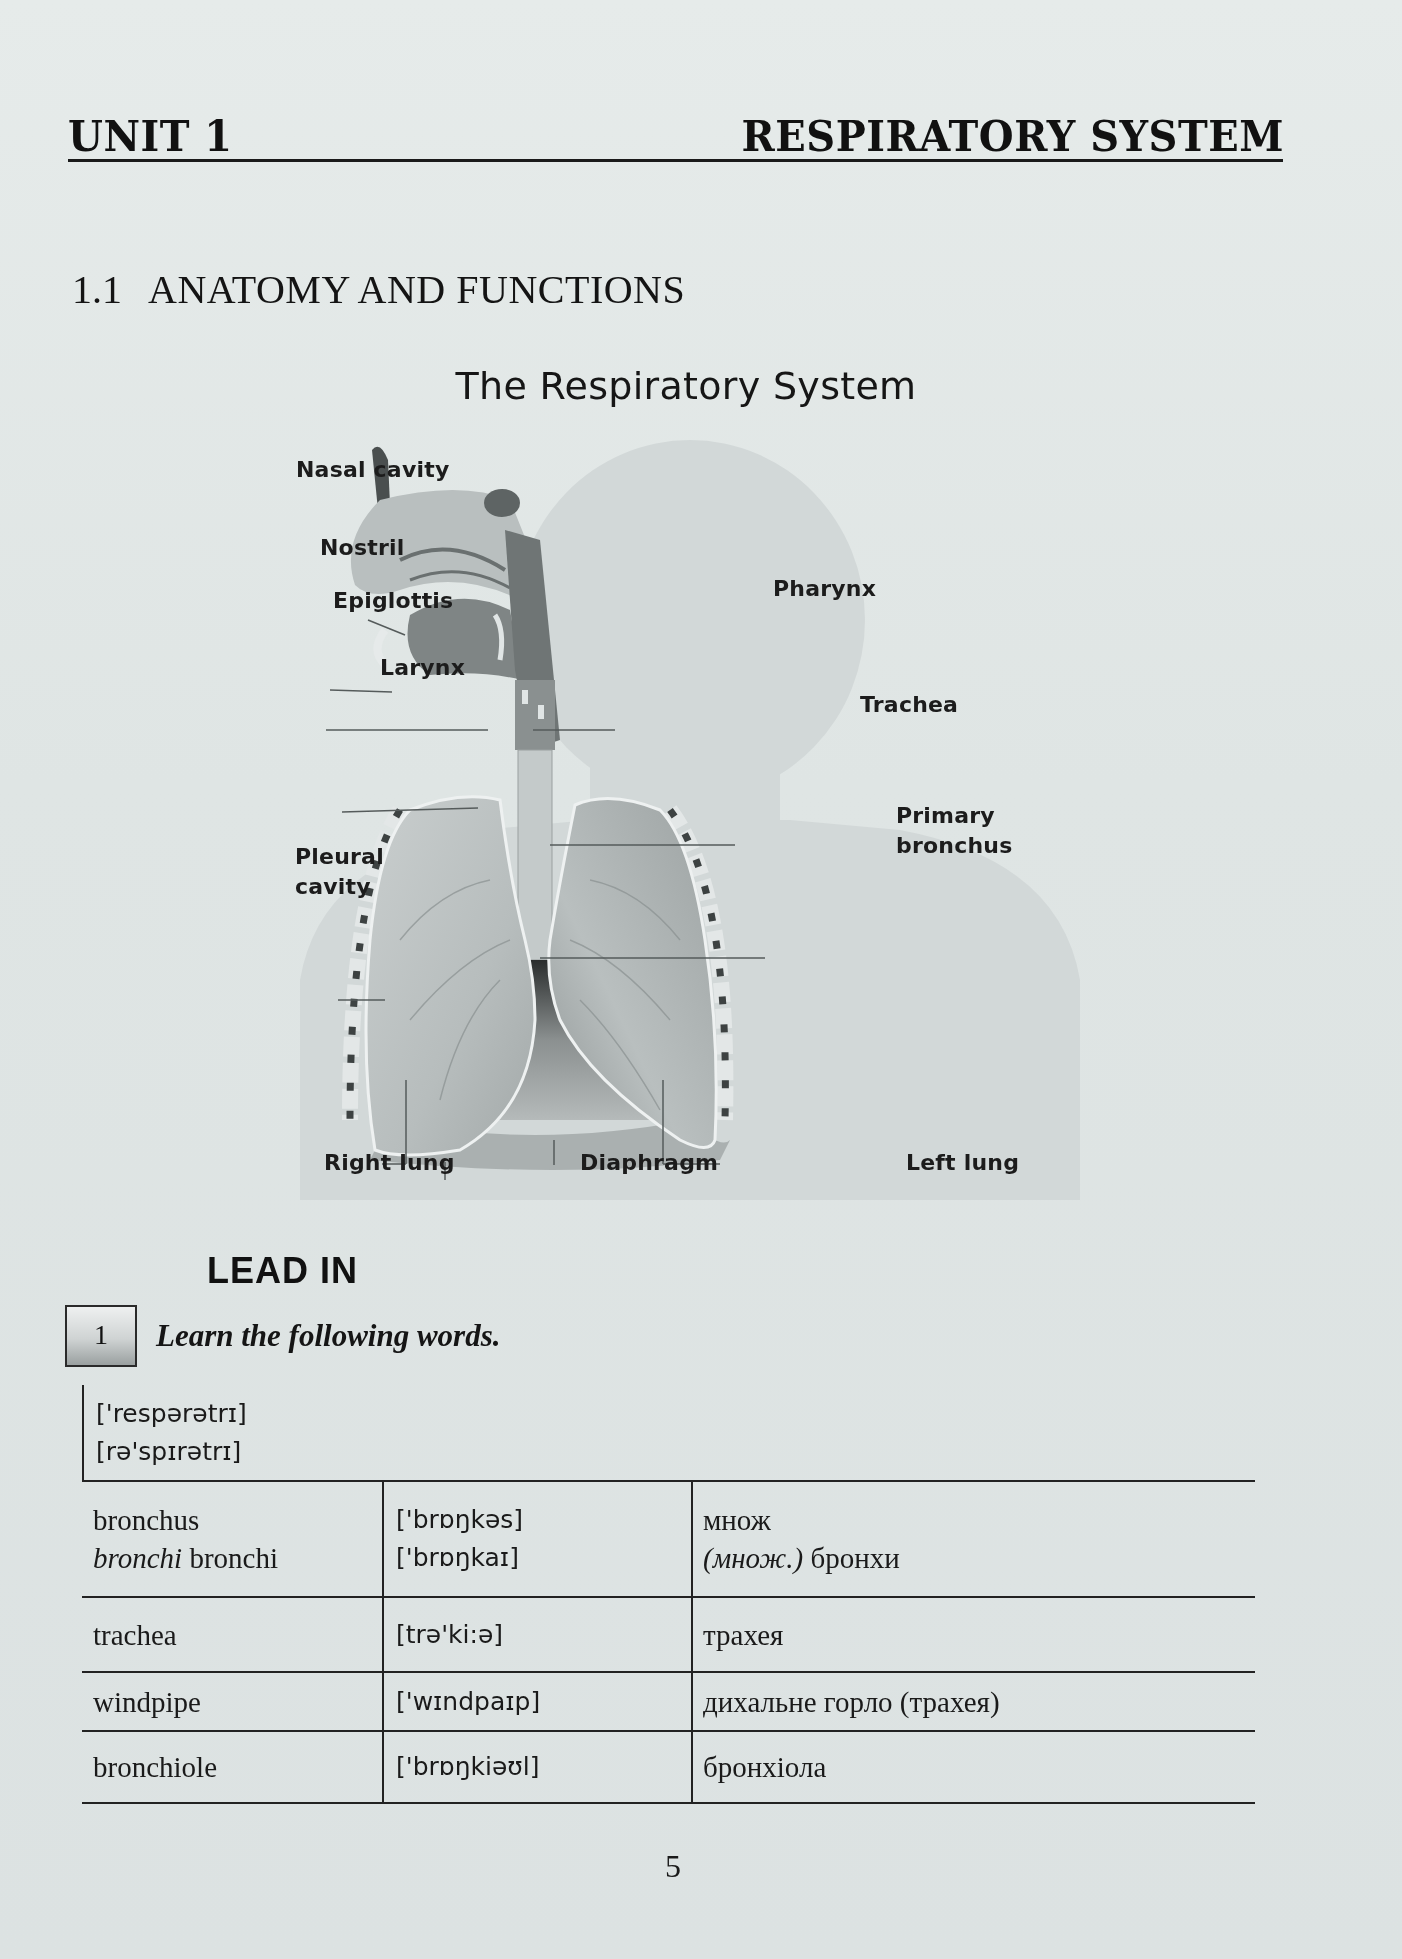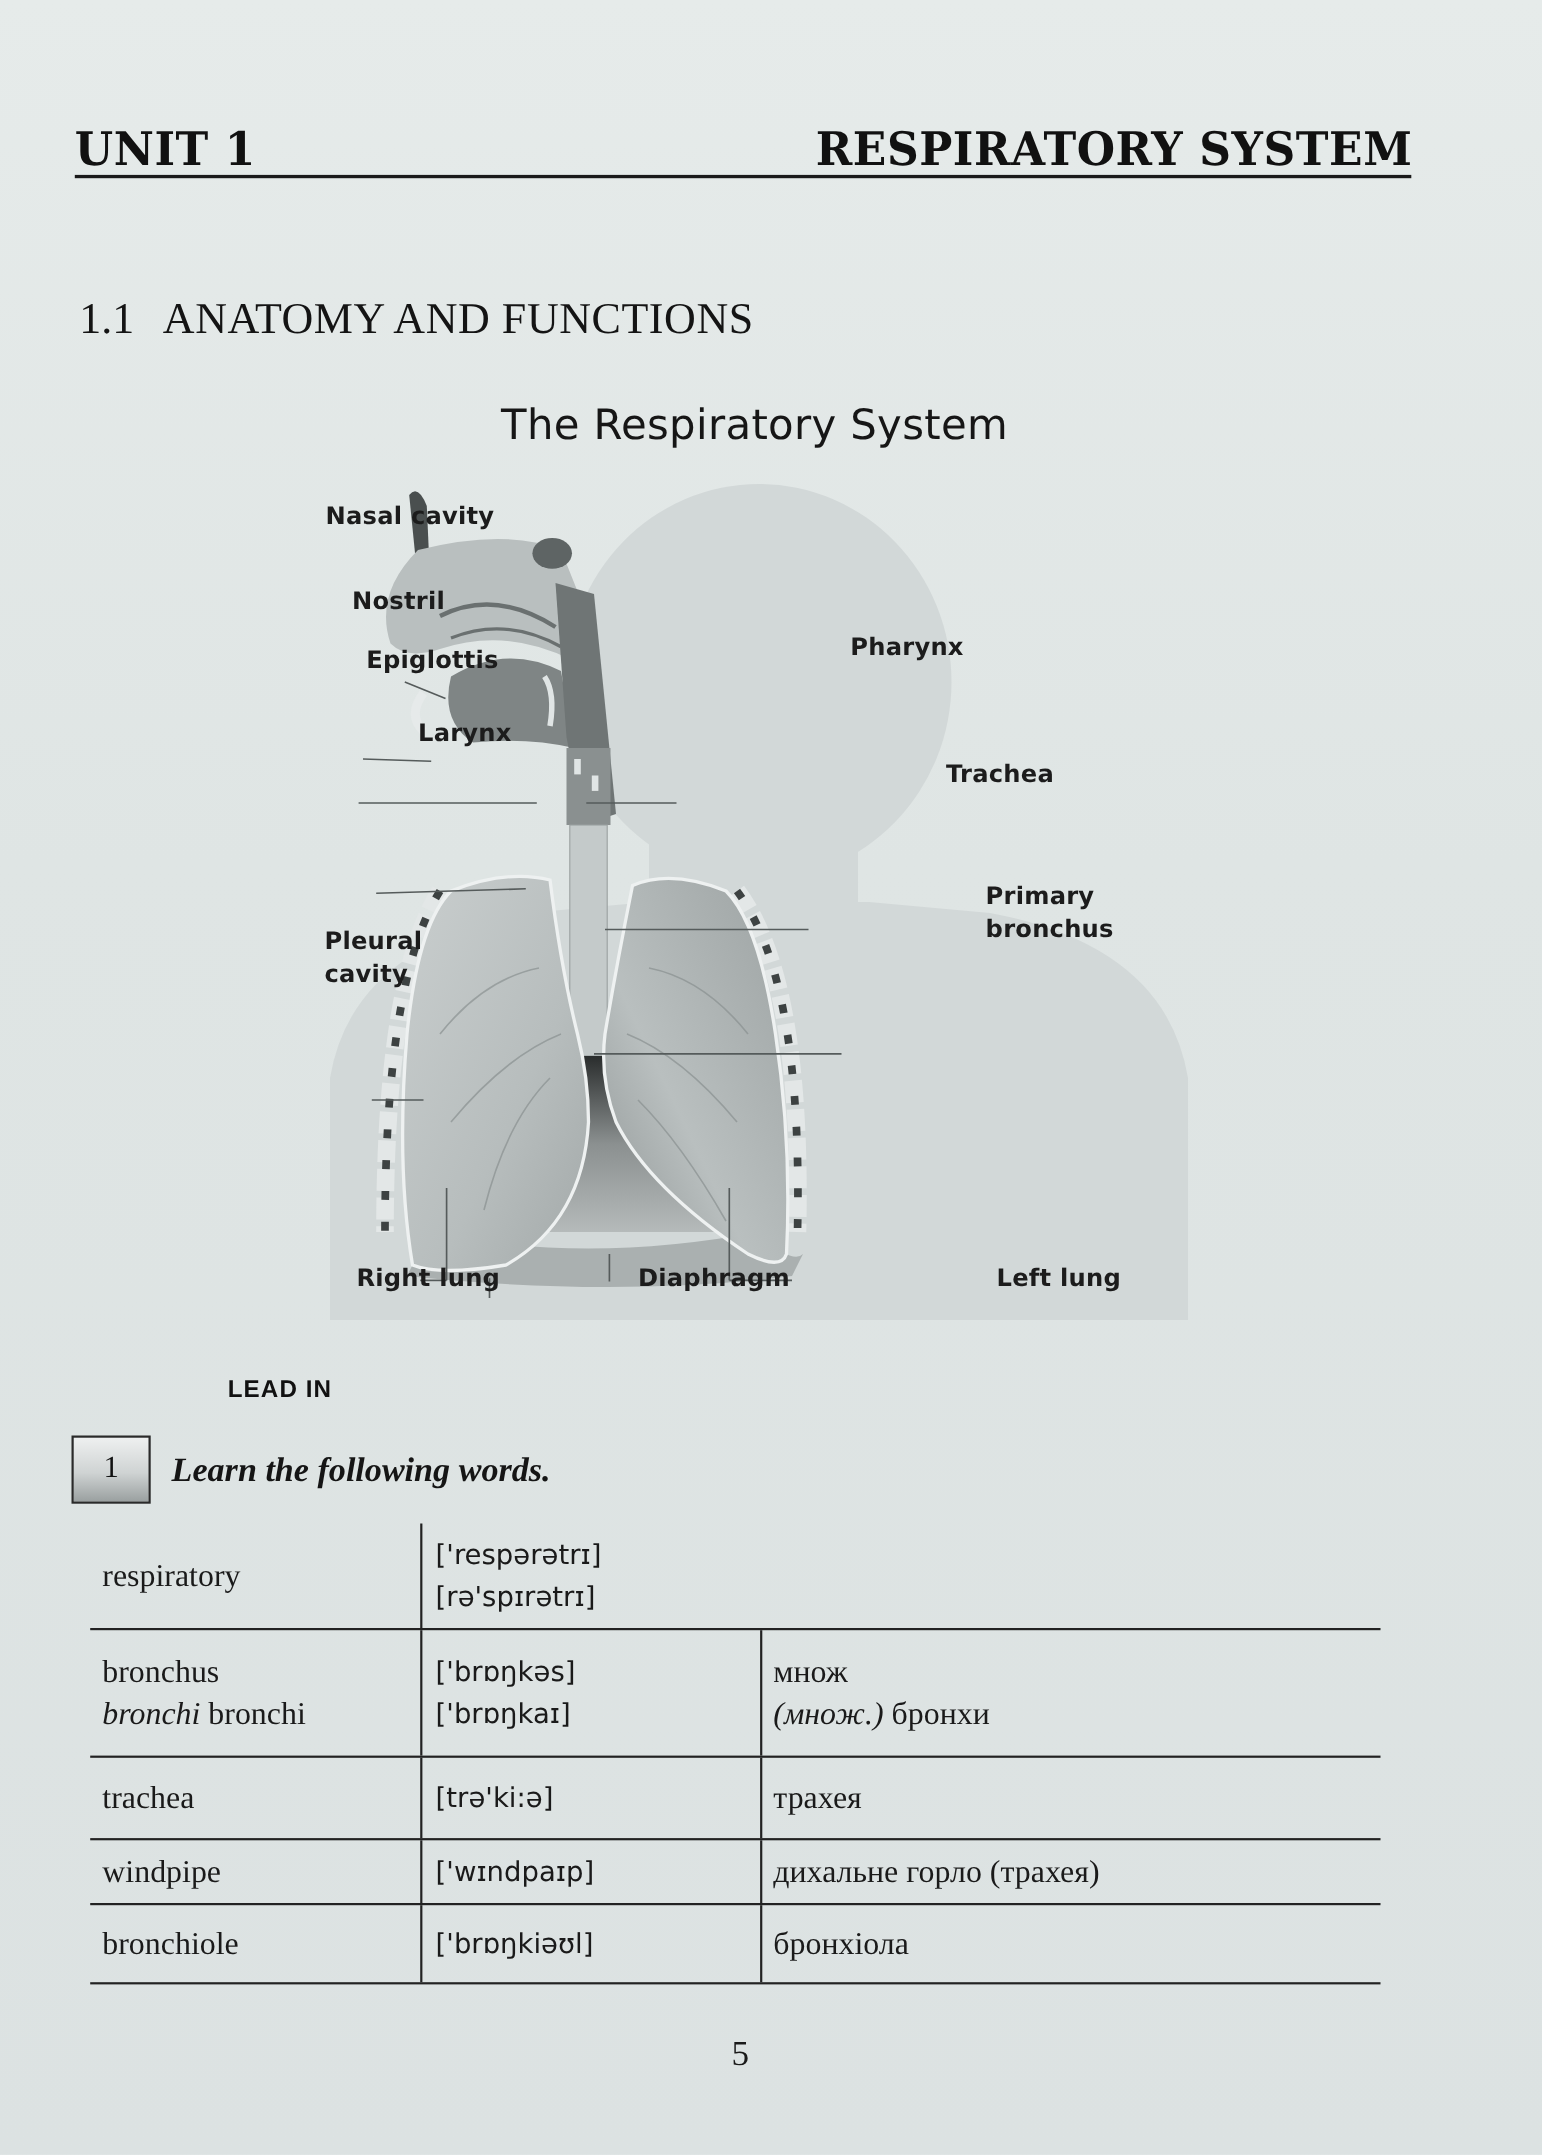--- a/index.html
+++ b/index.html
@@ -35,21 +35,21 @@
   .figure { position: absolute; left: 260px; top: 420px; width: 860px; height: 780px; }
   .figure svg { position: absolute; left: 0; top: 0; }
   .lbl {
     position: absolute; font-family: "DejaVu Sans", sans-serif; font-size: 22px;
     font-weight: bold; color: #1c1c1c; line-height: 30px; white-space: nowrap; letter-spacing: 0.2px;
   }
 
   
   .lead {
     position: absolute; left: 207px; top: 1250px; font-family: "Liberation Sans", sans-serif;
-    font-weight: bold; font-size: 22px; letter-spacing: 1px; color: #111;
+    font-weight: bold; font-size: 36px; letter-spacing: 1px; color: #111;
   }
   .ex-box {
     position: absolute; left: 65px; top: 1305px; width: 72px; height: 62px;
     border: 2px solid #2a2a2a; box-sizing: border-box;
     background: linear-gradient(180deg, #eef0f0 0%, #cfd3d3 55%, #9aa0a0 100%);
     font-family: "Liberation Serif", serif; font-size: 28px; text-align: center; line-height: 56px; color: #111;
   }
   .ex-text {
     position: absolute; left: 156px; top: 1318px; font-family: "Liberation Serif", serif;
     font-style: italic; font-weight: bold; font-size: 31px; color: #151515;
@@ -183,23 +183,20 @@
   <div class="lbl" style="left:320px;top:728px;">Diaphragm</div>
   <div class="lbl" style="left:646px;top:728px;">Left lung</div>
 </div>
 
 <div class="lead">LEAD IN</div>
 <div class="ex-box">1</div>
 <div class="ex-text">Learn the following words.</div>
 
 <div class="vocab">
   <div class="vrow" style="height:97px;">
-    <div class="vcell c1">
-      <span>respiratory</span>
-    </div>
     <div class="vcell c2">
       <span>['respərətrɪ]</span>
       <span>[rə'spɪrətrɪ]</span>
     </div>
   </div>
 
   <div class="vrow" style="height:116px;">
     <div class="vcell c1">
       <span>bronchus</span>
       <span><i class="it">bronchi</i> <b style="font-weight:normal">bronchi</b></span>

